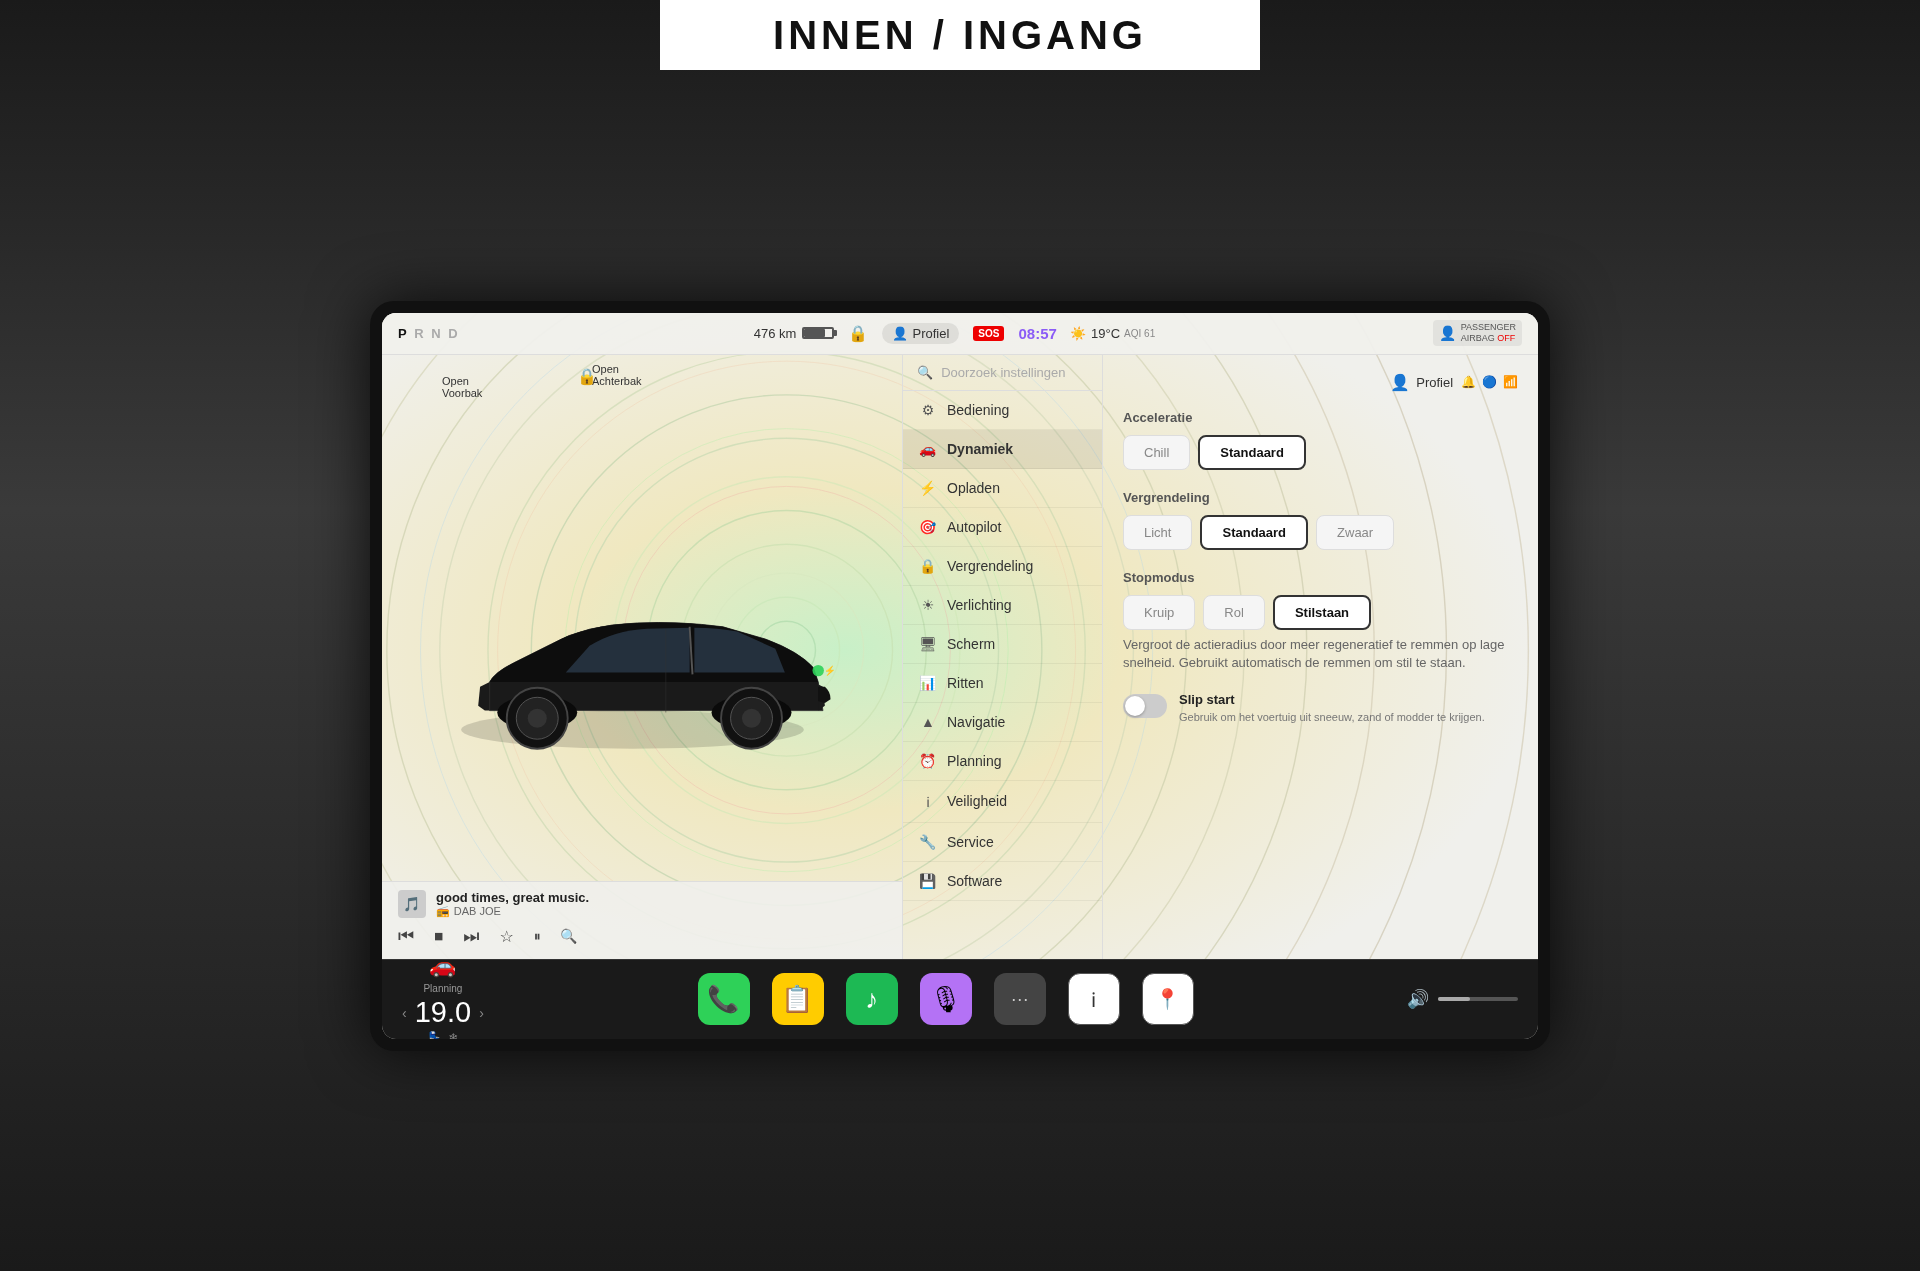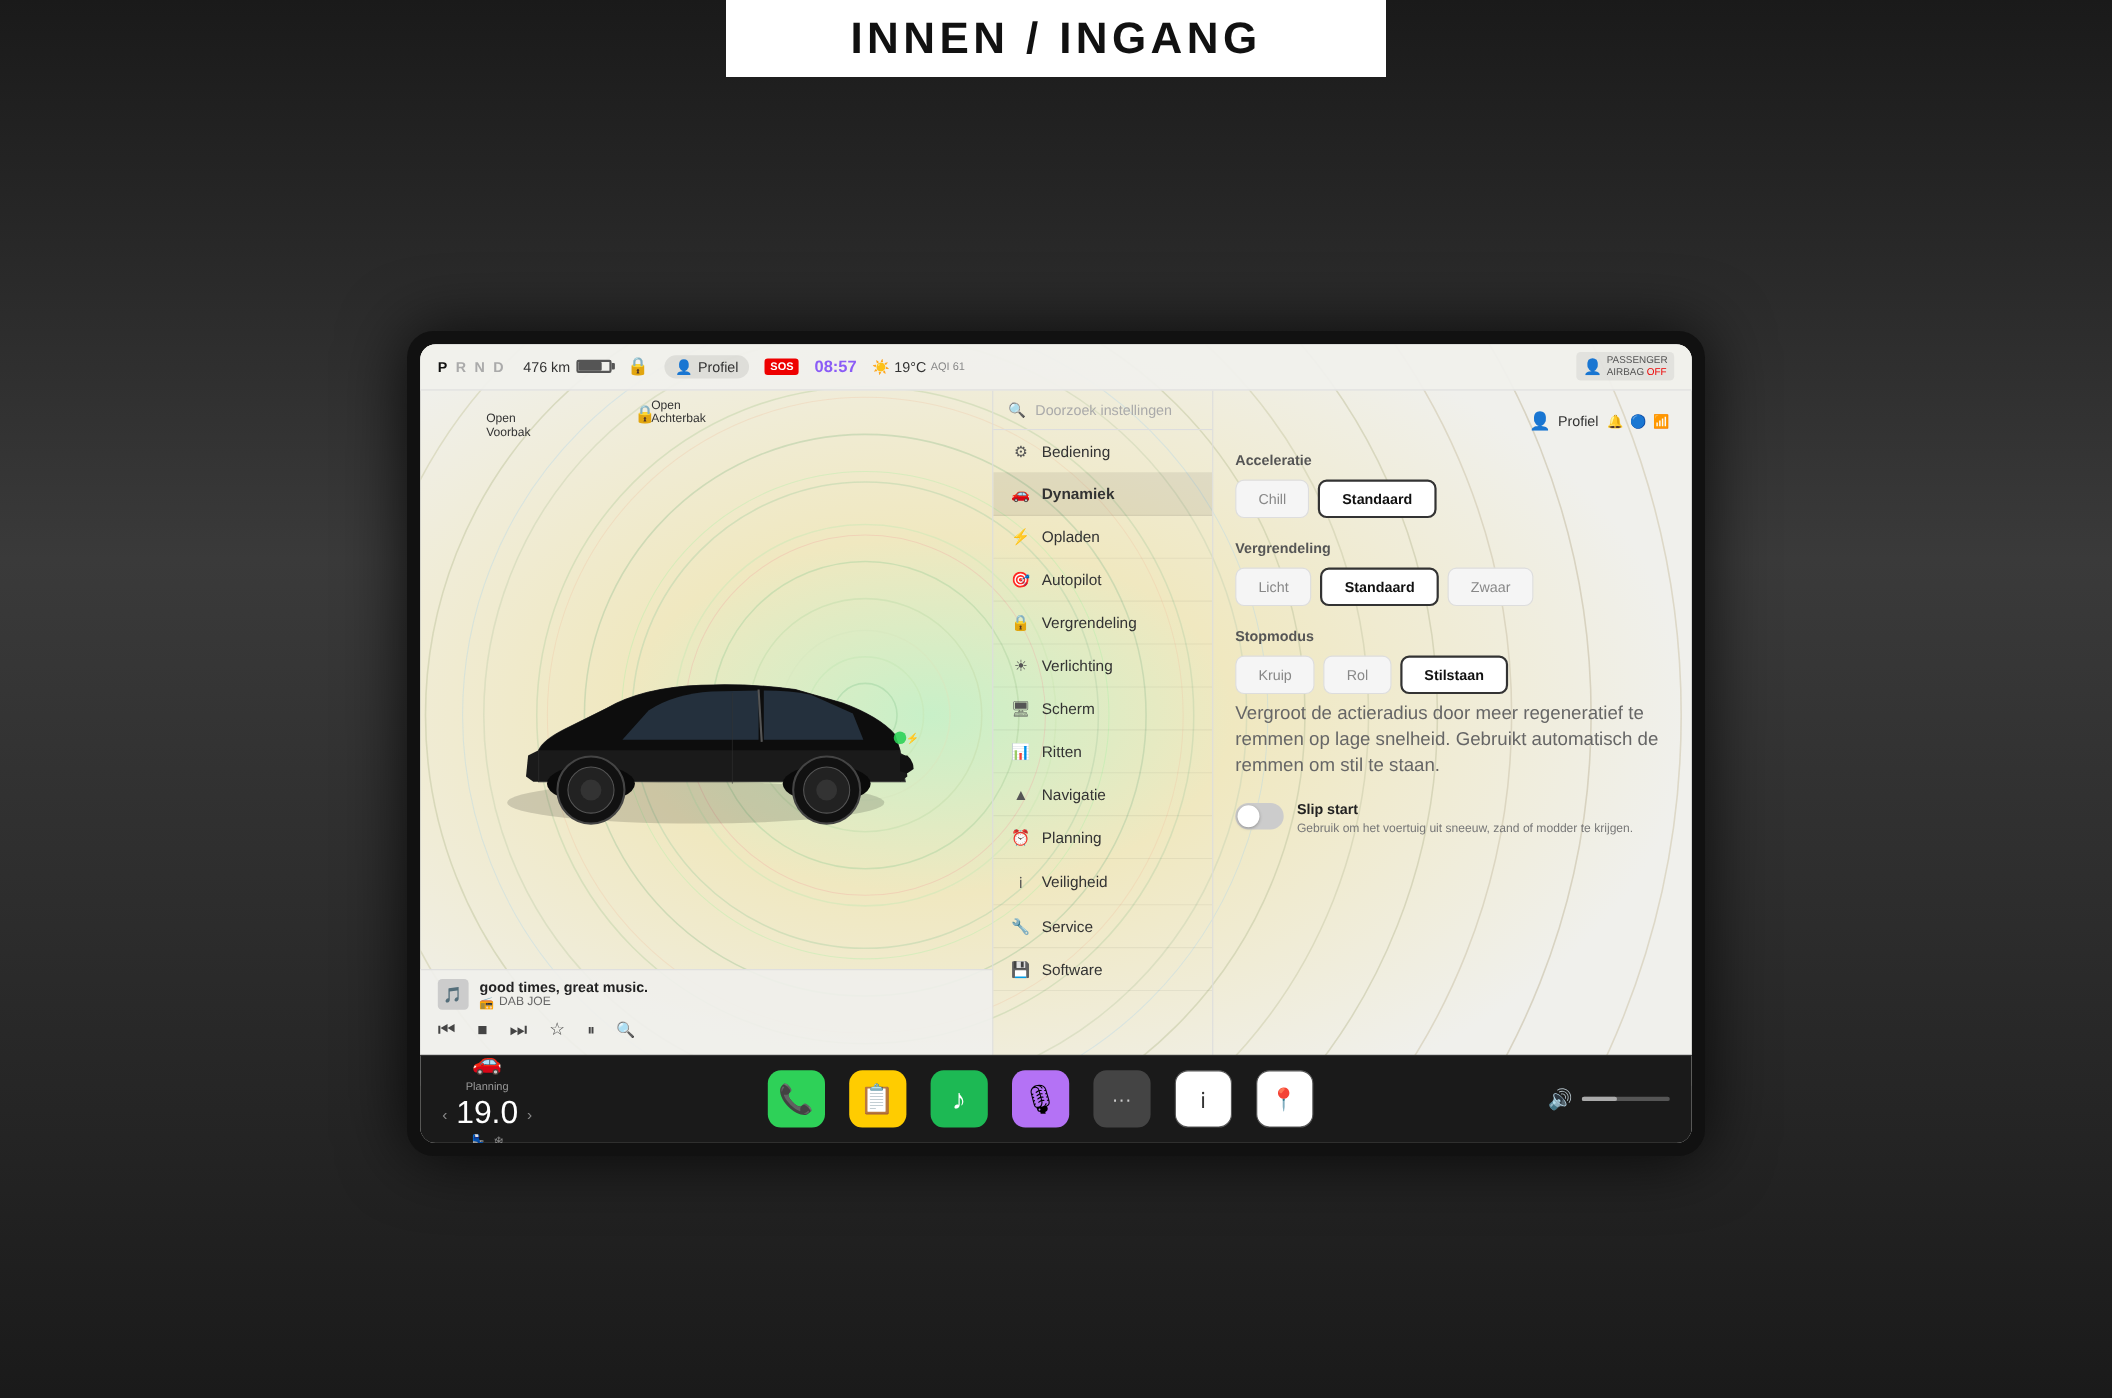--- a/index.html
+++ b/index.html
@@ -77,21 +77,21 @@
       font-weight: 600;
       letter-spacing: 2px;
       color: #333;
       margin-right: 16px;
     }
 
     .status-center {
       flex: 1;
       display: flex;
       align-items: center;
-      justify-content: flex-start;
+      justify-content: center;
       gap: 14px;
     }
 
     .range-info {
       display: flex;
       align-items: center;
       gap: 6px;
       font-size: 13px;
       color: #333;
     }
@@ -410,21 +410,21 @@
       margin-bottom: 3px;
     }
 
     .toggle-desc {
       font-size: 11px;
       color: #777;
       line-height: 1.4;
     }
 
     .stop-desc {
-      font-size: 17px;
+      font-size: 13px;
       color: #666;
       line-height: 1.4;
       margin-top: 6px;
     }
 
     
     .taskbar {
       position: relative;
       z-index: 10;
       height: 80px;

